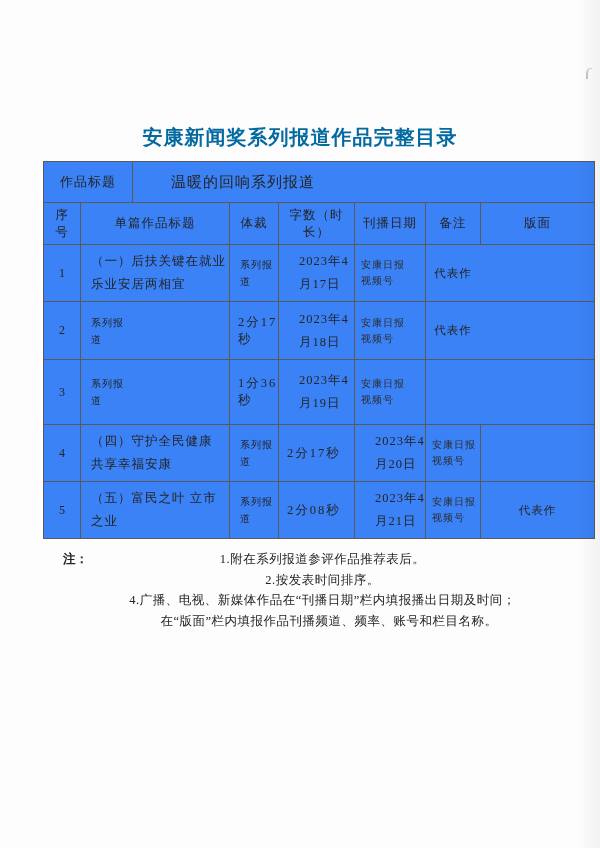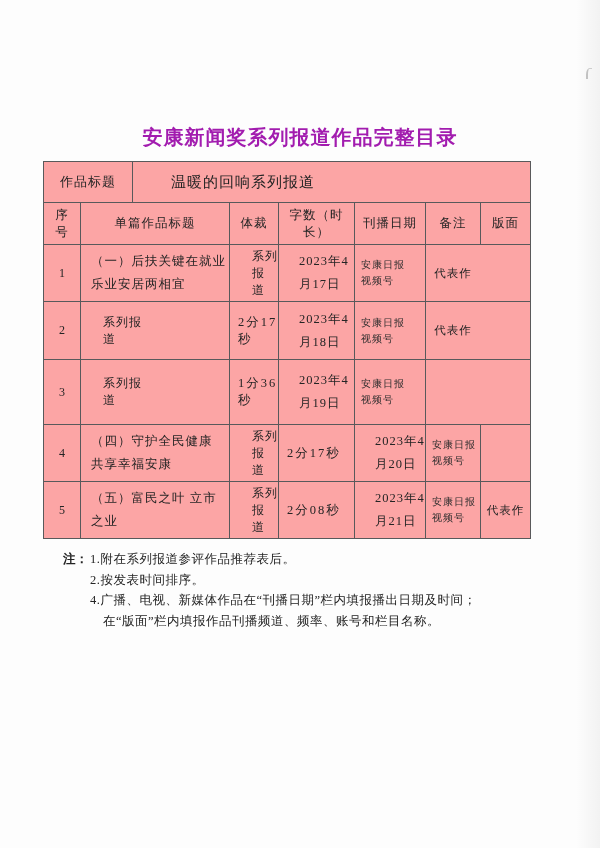--- a/index.html
+++ b/index.html
@@ -22,66 +22,67 @@
   }
   .scan-artifact{
     position:absolute;left:586px;top:68px;width:4px;height:10px;
     border-left:2px solid #c6c6c6;border-top:1px solid #d2d2d2;
     border-radius:60% 0 0 0;
   }
   .doc-title{
     position:absolute;left:0;top:124px;width:600px;
     text-align:center;
     font-size:20px;font-weight:bold;letter-spacing:1px;
-    color:#a21caf;
+    color:#0369a1;
   }
   
   .tbl{
-    position:absolute;left:43px;top:161px;width:488px;
+    position:absolute;left:43px;top:161px;width:552px;
     border:1px solid #59595b;
     box-sizing:border-box;
-    background:#fca5a5;
+    background:#3b82f6;
   }
   .row{display:grid;box-sizing:border-box;border-top:1px solid #59595b;}
   .row:first-child{border-top:none;}
   .cap-row{grid-template-columns:88px 1fr;height:40px;}
   .grid-row{grid-template-columns:36px 149px 49px 76px 71px 55px 1fr;}
   .head-row{height:42px;}
   .cell{
     box-sizing:border-box;
     border-left:1px solid #59595b;
     display:flex;align-items:center;
     white-space:pre-line;
     overflow:hidden;
   }
   .cell:first-child{border-left:none;}
   .center{justify-content:center;text-align:center;}
   .cap-label{font-size:13px;letter-spacing:1px;}
   .cap-value{font-size:15px;letter-spacing:1px;padding-left:38px;}
   .head-cell{font-size:12.5px;letter-spacing:1px;justify-content:center;text-align:center;line-height:17px;}
   .c-no{font-size:12px;justify-content:center;}
   .c-title{font-size:12.5px;letter-spacing:1px;padding-left:10px;line-height:23px;}
-  .c-genre{font-size:12px;padding-left:22px;line-height:17px;letter-spacing:1px;}
+  .c-genre{font-size:10px;padding-left:10px;line-height:17px;letter-spacing:1px;}
   .c-dur{font-size:12.5px;padding-left:8px;letter-spacing:2px;}
   .c-date{font-size:12.5px;padding-left:20px;line-height:23px;letter-spacing:1px;}
   .c-page{font-size:10px;padding-left:6px;line-height:16px;letter-spacing:1px;color:#2c2c2c;}
   .c-remark{font-size:11.5px;justify-content:center;letter-spacing:1px;}
   .h57{height:57px;} .h58{height:58px;} .h65{height:65px;}
   
   .notes{
     position:absolute;left:63px;top:549px;width:492px;
     display:flex;align-items:flex-start;
     font-size:12.5px;line-height:20.5px;color:#232323;
   }
   .notes-label{font-weight:bold;width:27px;flex:none;}
   .notes-items{flex:1;}
   .note-item{
     white-space:pre-line;
     padding-left:13px;text-indent:-13px;
     letter-spacing:0.5px;
+    text-align:center;
   }
 </style>
 </head>
 <body>
 
 <div class="page">
 
   <div class="doc-title">安康新闻奖系列报道作品完整目录</div>
 
   <div class="tbl">

